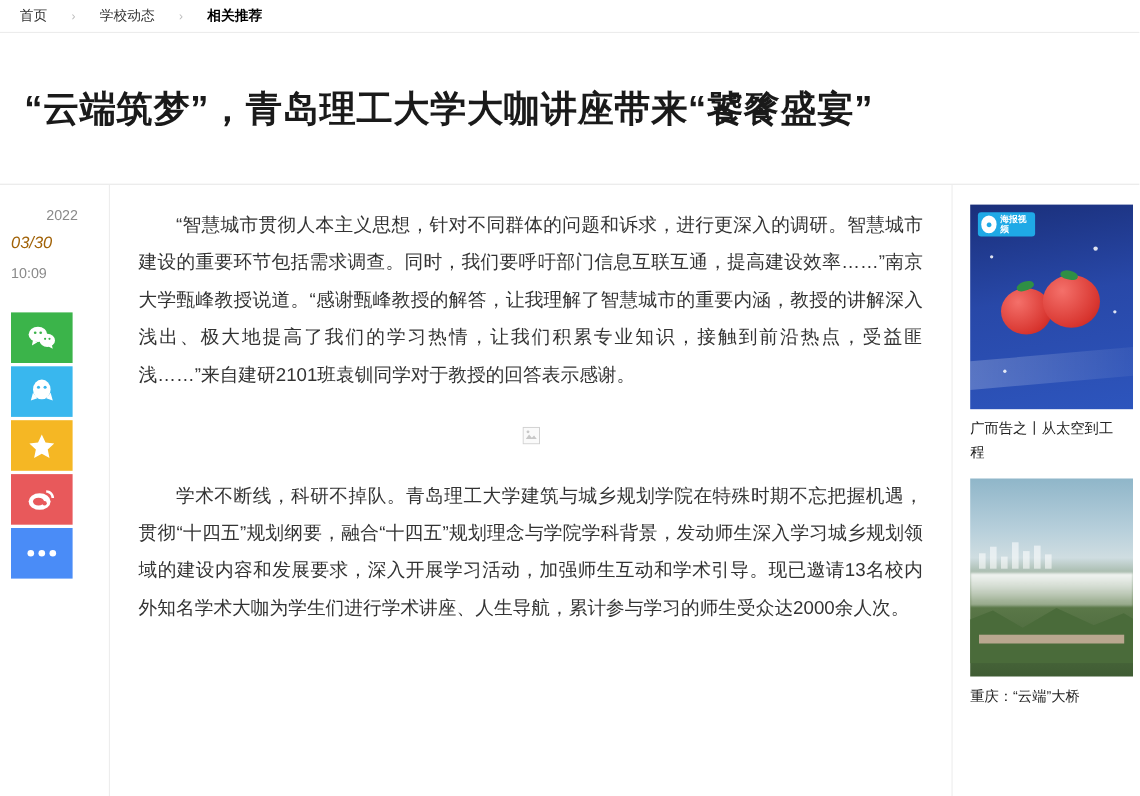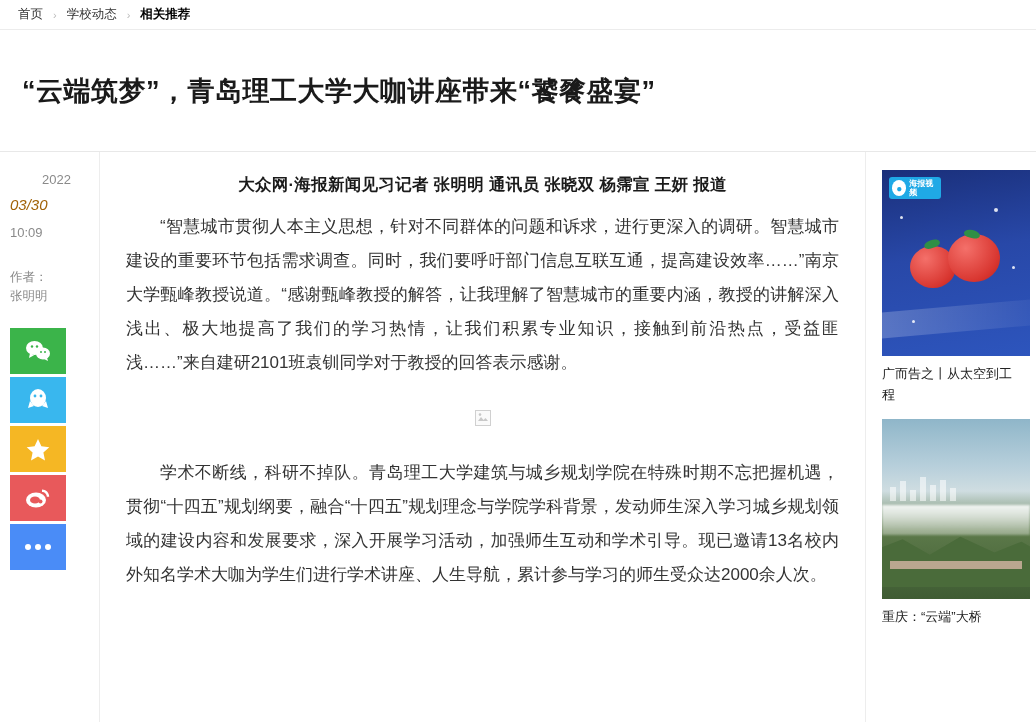--- a/index.html
+++ b/index.html
@@ -14,37 +14,37 @@
     position: relative;
     width: 1036px; height: 724px;
     background: #fff;
   }
 
   
   .breadcrumb {
     height: 30px;
     display: flex;
     align-items: center;
-    gap: 10px;
+    gap: 22px;
     padding: 0 18px;
     font-size: 12.5px;
     color: #333;
     border-bottom: 1px solid #ececec;
   }
   .breadcrumb .crumb { color: #333; text-decoration: none; white-space: nowrap; }
   .breadcrumb .crumb.active { color: #000; font-weight: bold; }
   .breadcrumb .sep { color: #bbb; font-size: 11px; }
 
   
   .title-wrap {
     padding: 26px 22px 24px 22px;
     border-bottom: 1px solid #e8e8e8;
   }
   .title {
-    font-size: 27px;
+    font-size: 33px;
     font-weight: bold;
     color: #1a1a1a;
     letter-spacing: 0.5px;
     line-height: 1.3;
     white-space: nowrap;
   }
 
   
   .body {
     display: flex;
@@ -235,24 +235,20 @@
     <h1 class="title">“云端筑梦”，青岛理工大学大咖讲座带来“饕餮盛宴”</h1>
   </div>
 
   <div class="body">
 
     <div class="meta-rail">
       <div class="meta-year">2022</div>
       <div class="meta-date">03/30</div>
       <div class="meta-time">10:09</div>
 
-      <div class="meta-block">
-        <div>作者：</div>
-        <div>张明明</div>
-      </div>
 
       <div class="share-list">
         <div class="share-btn sb-wechat">
           <span>
             <svg width="26" height="22" viewBox="0 0 26 22" fill="#fff">
               <ellipse cx="9.5" cy="8" rx="8.5" ry="7"></ellipse>
               <polygon points="5,13 4,18 9,15.2" fill="#fff"></polygon>
               <ellipse cx="18" cy="13.5" rx="7" ry="6" fill="#fff"></ellipse>
               <polygon points="22,17.5 23,21 19,19" fill="#fff"></polygon>
               <circle cx="7" cy="6.5" r="1.2" fill="#3bb44a"></circle>
@@ -294,21 +290,20 @@
           <span class="dots">
               <i></i>
               <i></i>
               <i></i>
             </span>
         </div>
       </div>
     </div>
 
     <div class="article">
-      <div class="byline">大众网·海报新闻见习记者 张明明 通讯员 张晓双 杨霈宣 王妍 报道</div>
       <p class="para">“智慧城市贯彻人本主义思想，针对不同群体的问题和诉求，进行更深入的调研。智慧城市建设的重要环节包括需求调查。同时，我们要呼吁部门信息互联互通，提高建设效率……”南京大学甄峰教授说道。“感谢甄峰教授的解答，让我理解了智慧城市的重要内涵，教授的讲解深入浅出、极大地提高了我们的学习热情，让我们积累专业知识，接触到前沿热点，受益匪浅……”来自建研2101班袁钏同学对于教授的回答表示感谢。</p>
 
       <div class="figure">
         <span class="broken-img">
           <svg width="16" height="16" viewBox="0 0 16 16">
             <rect x="0.5" y="0.5" width="15" height="15" fill="#fafafa" stroke="#d0d0d0"></rect>
             <path d="M3 11 L6 7 L8.5 10 L10.5 8 L13 11 Z" fill="#c8c8c8"></path>
             <circle cx="5" cy="4.6" r="1.3" fill="#c8c8c8"></circle>
           </svg>
         </span>

